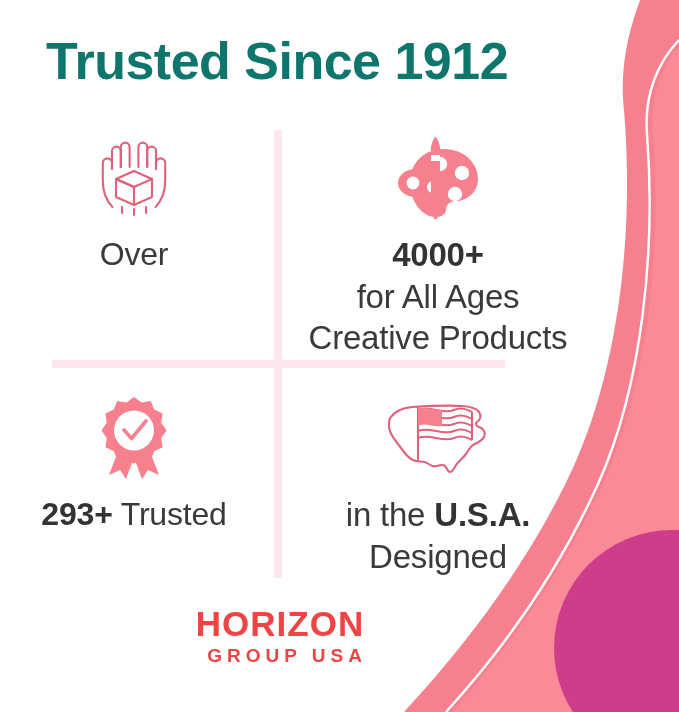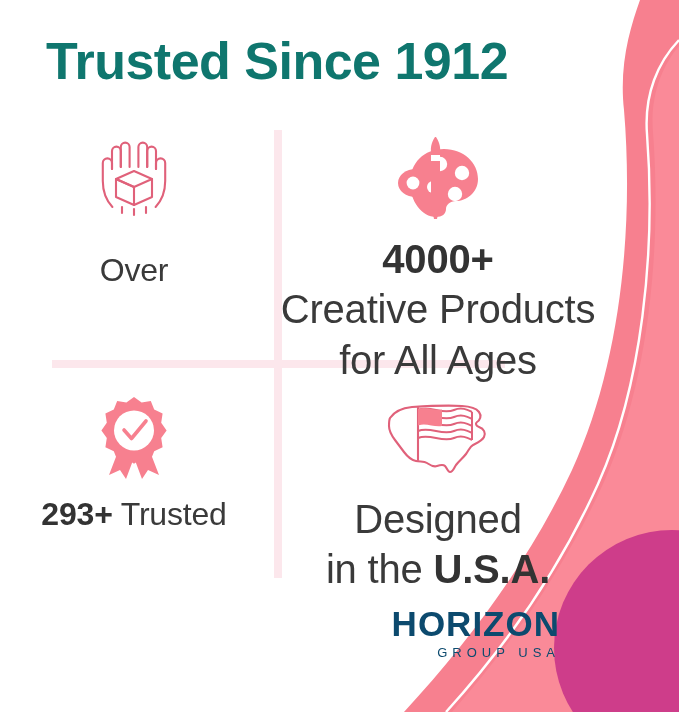--- a/index.html
+++ b/index.html
@@ -55,66 +55,66 @@
     height: 448px;
     background: #FCE7EC;
   }
   
   .quad {
     position: absolute;
     display: flex;
     flex-direction: column;
     align-items: center;
   }
-  #quad-top-left    { left: 0px;   top: 132px; width: 268px; gap: 16px; }
+  #quad-top-left    { left: 0px;   top: 132px; width: 268px; }
   #quad-top-right   { left: 288px; top: 132px; width: 300px; }
   #quad-bottom-left { left: 0px;   top: 392px; width: 268px; }
   #quad-bottom-right{ left: 288px; top: 392px; width: 300px; }
 
   .quad-icon {
     height: 92px;
     display: flex;
     align-items: center;
     justify-content: center;
   }
   .quad-caption {
     margin-top: 10px;
     text-align: center;
     color: #3A3A3A;
-    font-size: 40px;
+    font-size: 33px;
     line-height: 1.26;
     font-weight: 300;
     letter-spacing: -0.2px;
     white-space: nowrap;
   }
   .quad-caption .bold {
     font-weight: bold;
     color: #333333;
   }
   #quad-top-left .quad-caption,
   #quad-bottom-left .quad-caption { font-size: 32px; }
 
   
   #brand-logo {
     position: absolute;
     left: 0px;
     top: 606px;
     width: 560px;
-    text-align: right;
-    color: #0c4a6e;
+    text-align: center;
+    color: #ef4444;
   }
   #brand-logo .logo-main {
     font-size: 35px;
     font-weight: bold;
     letter-spacing: 1px;
     line-height: 1;
   }
   #brand-logo .logo-sub {
-    font-size: 13px;
-    font-weight: normal;
+    font-size: 19px;
+    font-weight: bold;
     letter-spacing: 5.0px;
     line-height: 1;
     margin-top: 5px;
     padding-left: 14px;
   }
 </style>
 </head>
 <body>
 
 <div id="canvas">
@@ -182,22 +182,22 @@
         <g>
           <path d="M43 2 C39 8 38 14 39.5 20 L47.5 20 C49 14 48 8 44 2 Z" fill="#F7808F"></path>
           <rect x="39" y="20" width="9" height="6" fill="#FFFFFF"></rect>
           <rect x="39" y="26" width="9" height="44" fill="#F7808F"></rect>
           <path d="M39 70 L48 70 L45 84 L42 84 Z" fill="#F7808F"></path>
         </g>
       </svg>
     </div>
     <div class="quad-caption">
       <div class="bold">4000+</div>
+      <div>for All Ages</div>
       <div>Creative Products</div>
-      <div>for All Ages</div>
     </div>
   </div>
 
   <div class="quad" id="quad-bottom-left">
     <div class="quad-icon">
       <svg width="82" height="86" viewBox="0 0 82 86">
 
         <path d="M26 54 L16 80 L27 75 L33 84 L42 60 Z" fill="#F7808F"></path>
         <path d="M56 54 L66 80 L55 75 L49 84 L40 60 Z" fill="#F7808F"></path>
 
@@ -227,22 +227,22 @@
           <path d="M38 33 C50 28 62 38 74 33 C82 29.6 88 33 92 35"></path>
           <path d="M38 40 C50 35 62 45 74 40 C82 36.6 88 40 92 42"></path>
         </g>
 
         <path d="M38 11 C46 8 54 13 62 11.5 L62 28 C54 29.5 46 24.5 38 27.5 Z" fill="#F7808F"></path>
 
         <path d="M92 14 L92 42" stroke="#E0617A" stroke-width="2.0" fill="none"></path>
       </svg>
     </div>
     <div class="quad-caption">
+      <div><span>in the </span><span class="bold">U.S.A.</span></div>
       <div>Designed</div>
-      <div><span>in the </span><span class="bold">U.S.A.</span></div>
     </div>
   </div>
 
   <div id="brand-logo">
     <div class="logo-main">HORIZON</div>
     <div class="logo-sub">GROUP USA</div>
   </div>
 
 </div>
 

